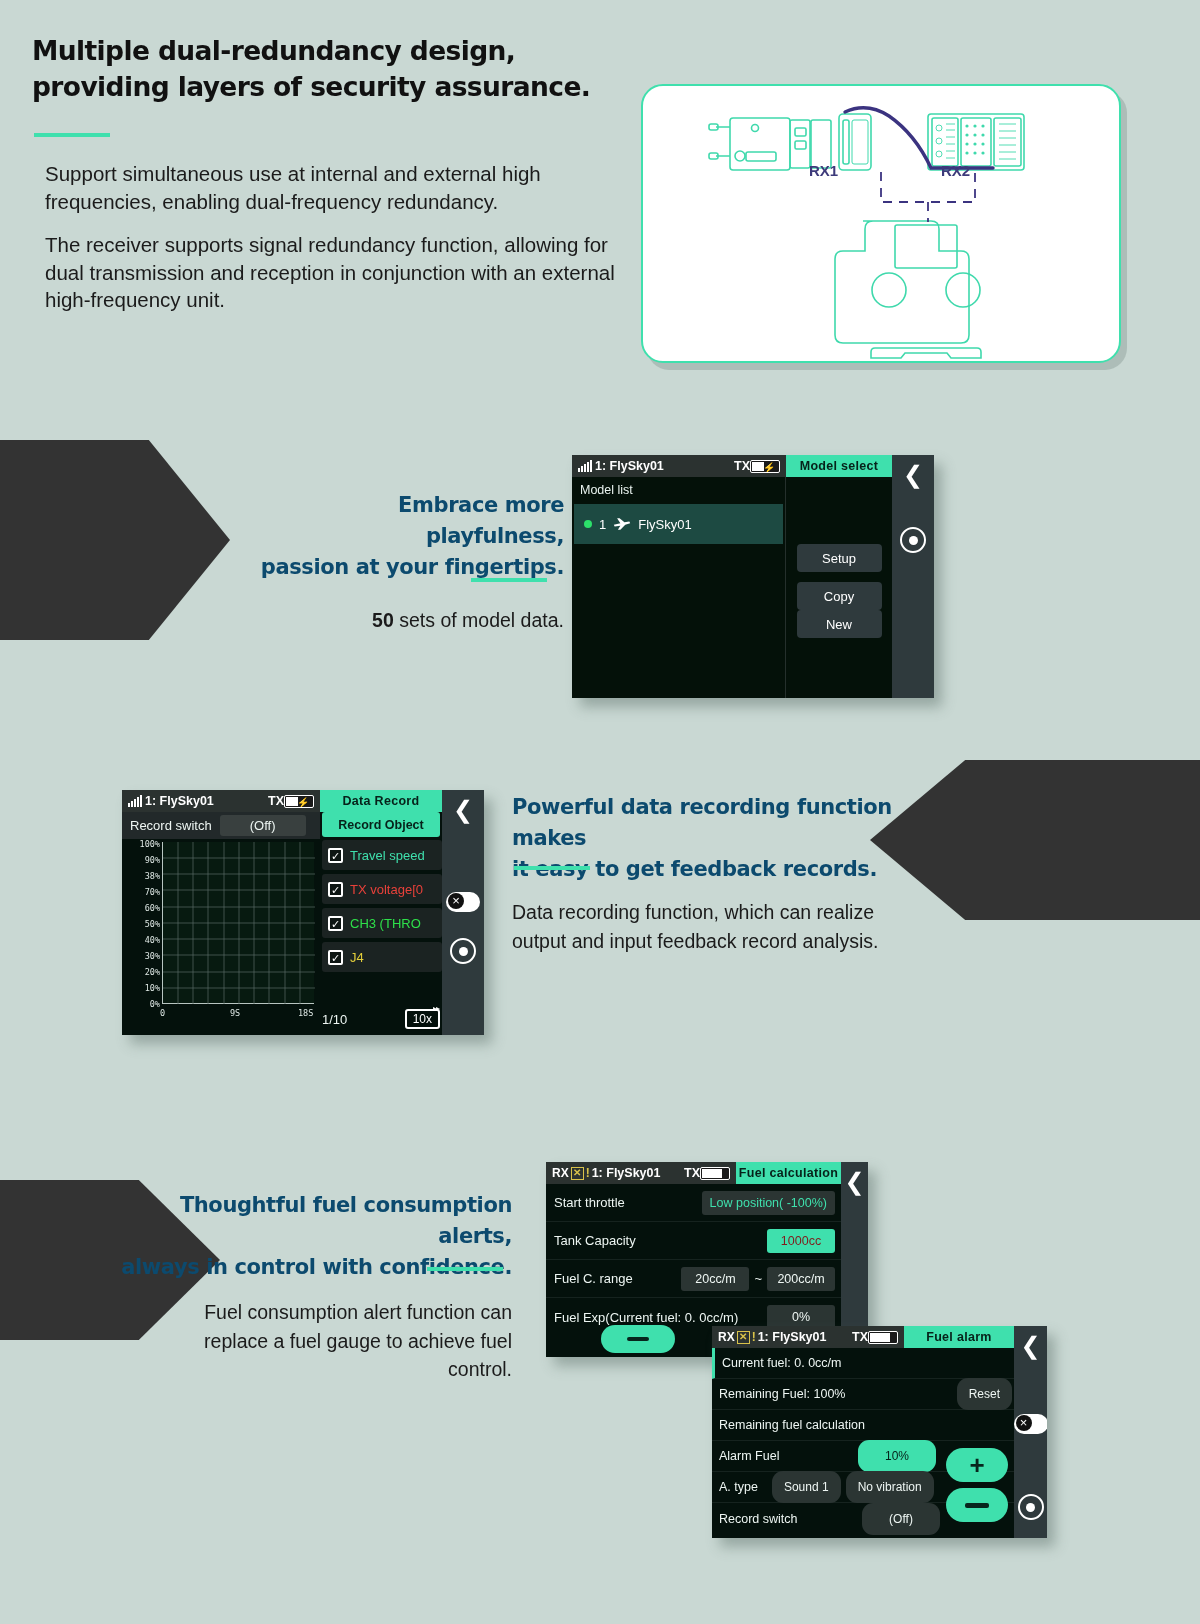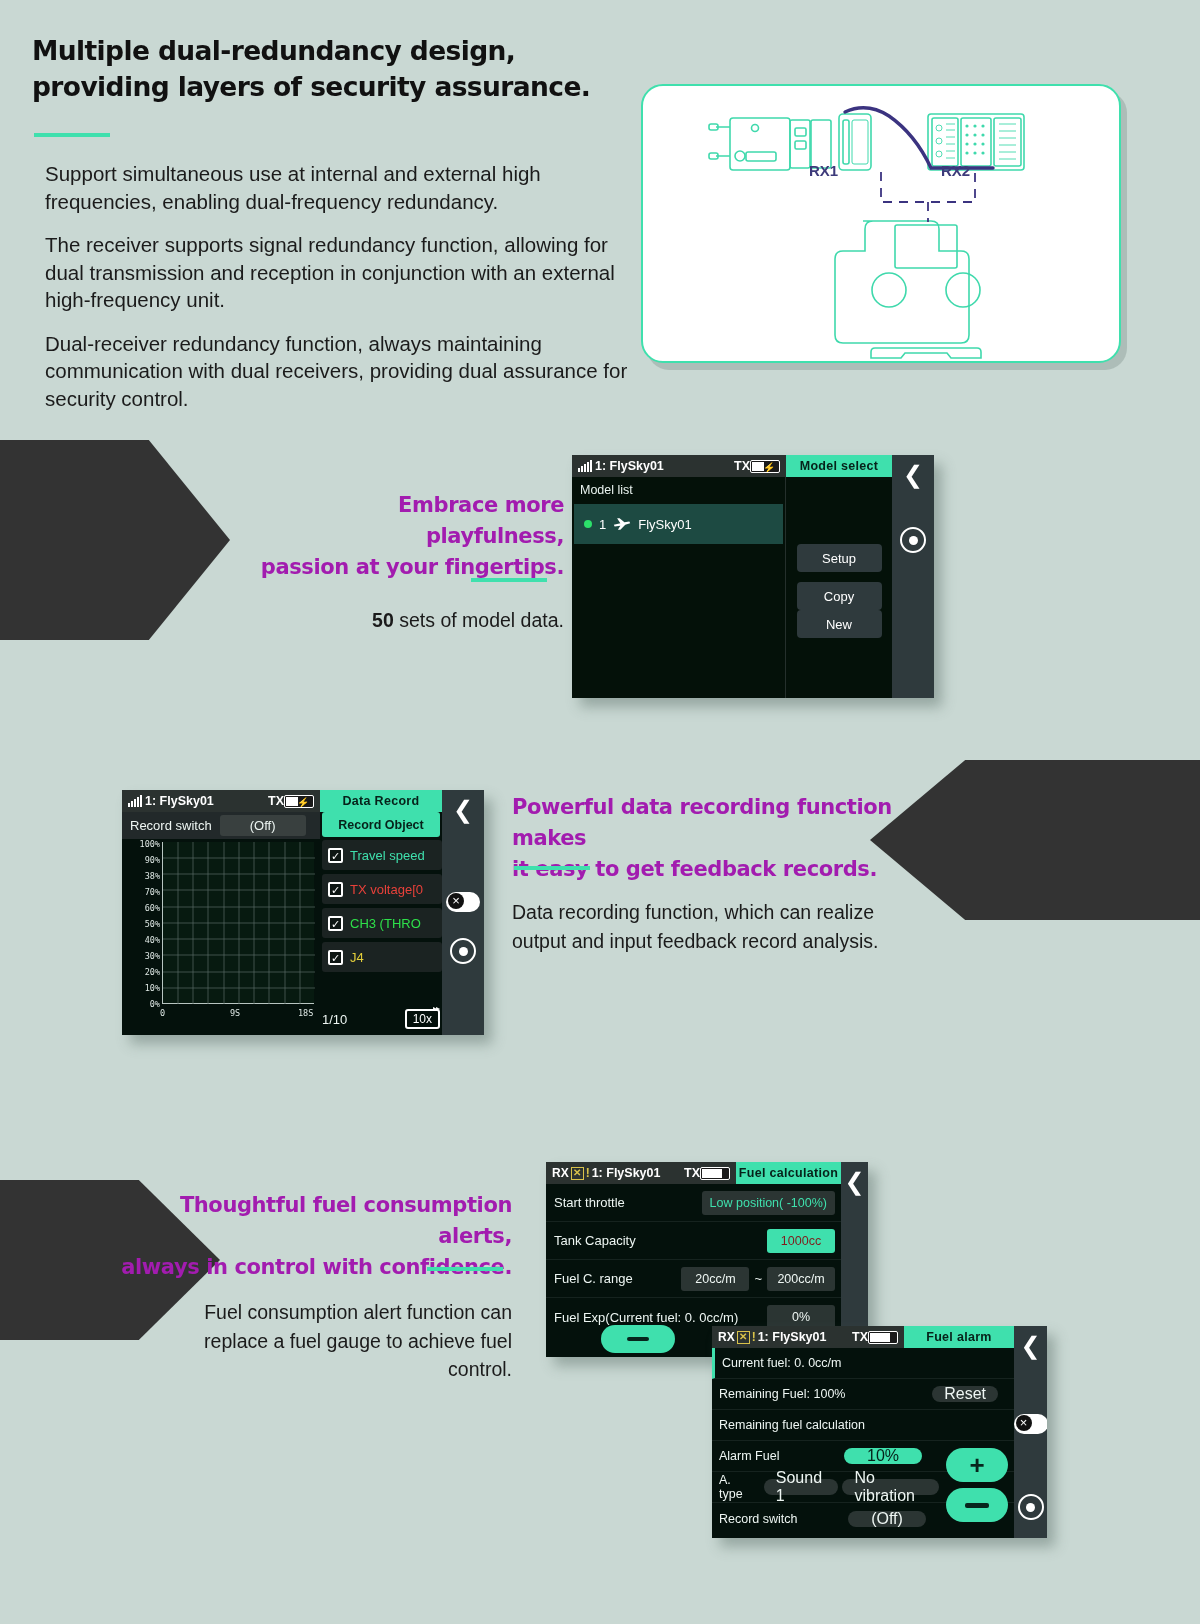--- a/index.html
+++ b/index.html
@@ -51,21 +51,21 @@
     clip-path: polygon(100% 0, 100% 100%, 28% 100%, 0 50%, 28% 0);
   }
   #wedge-left-2 {
     left: -70px; top: 1180px; width: 290px; height: 160px;
     clip-path: polygon(0 0, 72% 0, 100% 50%, 72% 100%, 0 100%);
   }
 
   
   .mk-head {
     position: absolute; font-size: 21px; line-height: 31px; font-weight: bold;
-    color: #a21caf; font-family: "DejaVu Sans", sans-serif; letter-spacing: -0.4px;
+    color: #0c4a6e; font-family: "DejaVu Sans", sans-serif; letter-spacing: -0.4px;
   }
   .mk-body {
     position: absolute; font-size: 19.5px; line-height: 28.5px; color: #1b1b1b;
   }
 
   #mk1-head { left: 254px; top: 490px; width: 310px; text-align: right; }
   #mk1-rule { position: absolute; left: 471px; top: 578px; width: 76px; }
   #mk1-body { left: 200px; top: 606px; width: 364px; text-align: right; }
   #mk1-body b { font-weight: bold; }
 
@@ -243,27 +243,27 @@
   }
   #fc-minus span { display:block; width:22px; height:4px; background:#07261d; border-radius:2px; }
   #fuel-calc .rail { width: 27px; background:#2f3a3d; }
 
   
   #fuel-alarm { left: 712px; top: 1326px; width: 335px; height: 212px; }
   #fuel-alarm .statusbar { width: 192px; }
   #fuel-alarm .title-tab { position:absolute; left:192px; top:0; width:110px; height:22px; }
   #fa-body { position:absolute; left:0; top:22px; right:33px; bottom:0; background:#04110c; }
   .fa-row {
-    height: 31px; display:flex; align-items:center; padding: 0 16px 0 7px;
+    height: 31px; display:flex; align-items:center; padding: 0 2px 0 7px;
     border-bottom: 1px solid #16231f; font-size: 12.5px; color:#eef6f3;
   }
   #fa-current { border-left: 3px solid #3fe0ad; }
   .fa-btn {
-    background:#2b3533; border-radius:11px; height:16px; padding: 0 12px;
-    display:flex; align-items:center; justify-content:center; font-size:16px; color:#eef6f3;
+    background:#2b3533; border-radius:11px; height:32px; padding: 0 12px;
+    display:flex; align-items:center; justify-content:center; font-size:12px; color:#eef6f3;
   }
   .fa-btn.mint { background:#3fe0ad; color:#06221a; }
   #fa-plus, #fa-minus {
     position:absolute; right: 39px; width: 62px; height: 34px;
     background:#3fe0ad; border-radius:17px; display:flex; align-items:center; justify-content:center;
     color:#07261d; font-size:26px; font-weight:bold; line-height:1;
   }
   #fa-plus { top: 122px; }
   #fa-minus { top: 162px; }
   #fa-minus span { display:block; width:24px; height:5px; background:#07261d; border-radius:2px; }
@@ -275,21 +275,20 @@
 <div class="page">
 
   <div id="sec1-title">
     <div>Multiple dual-redundancy design,</div>
     <div>providing layers of security assurance.</div>
   </div>
   <div id="sec1-rule" class="accent-rule"></div>
   <div id="sec1-body">
     <p>Support simultaneous use at internal and external high frequencies, enabling dual-frequency redundancy.</p>
     <p>The receiver supports signal redundancy function, allowing for dual transmission and reception in conjunction with an external high-frequency unit.</p>
-    <p>Dual-receiver redundancy function, always maintaining communication with dual receivers, providing dual assurance for security control.</p>
   </div>
 
   <div id="diagram-card">
     <svg width="480" height="279" viewBox="0 0 480 279">
       <g fill="none" stroke="#3fd9ac" stroke-width="1.6">
 
         <rect x="87" y="32" width="60" height="52" rx="3"></rect>
         <rect x="147" y="34" width="20" height="48" rx="2"></rect>
         <rect x="168" y="34" width="20" height="48" rx="2"></rect>
         <circle cx="112" cy="42" r="3.5"></circle>

